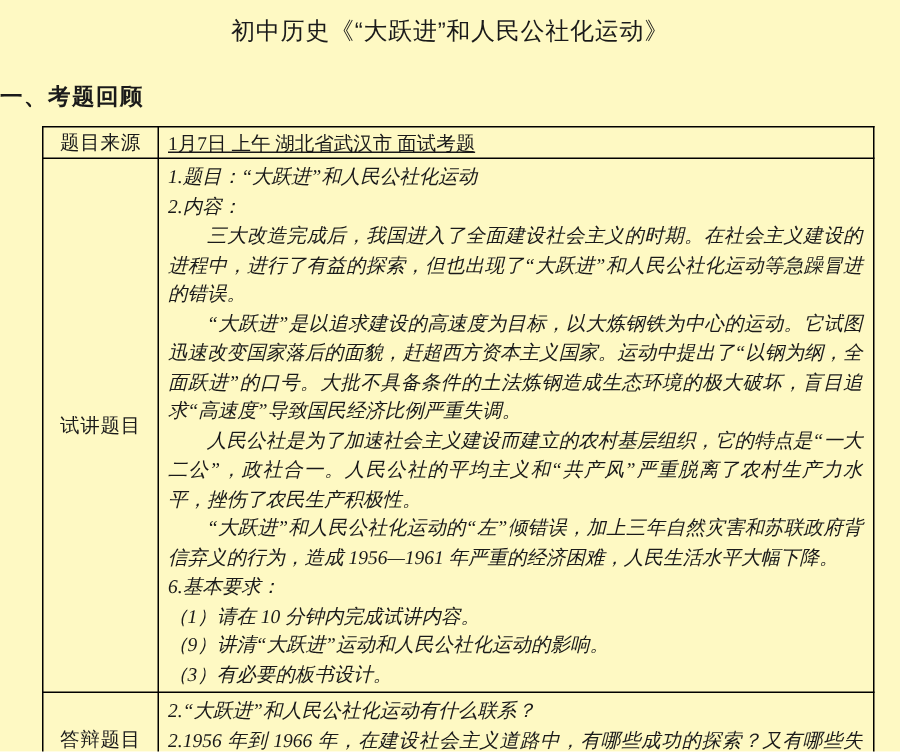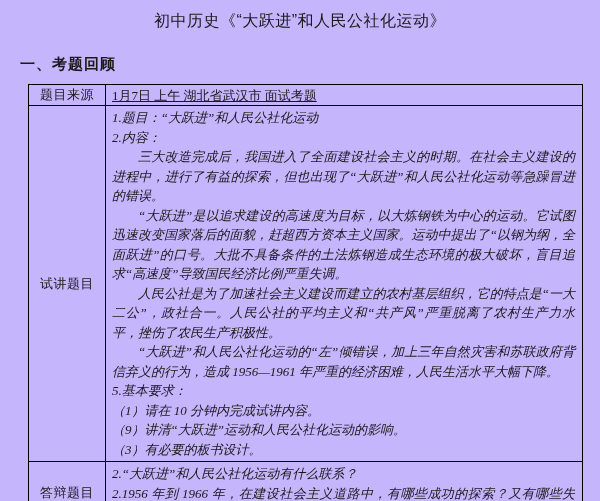--- a/index.html
+++ b/index.html
@@ -11,34 +11,34 @@
     width: 600px;
     height: 501px;
     overflow: hidden;
     color: #1a1a1a;
     -webkit-font-smoothing: antialiased;
   }
   .page {
     position: relative;
     width: 600px;
     height: 501px;
-    background: #c4b5fd;
+    background: #fef9c3;
   }
   .title {
     margin: 0;
     padding-top: 11px;
     text-align: center;
     font-family: "Liberation Sans", "DejaVu Sans", sans-serif;
     font-size: 16px;
     font-weight: 500;
     letter-spacing: 0.5px;
   }
   .section-heading {
     margin: 0;
-    padding: 23px 0 10px 20px;
+    padding: 23px 0 10px 0;
     font-family: Liberation Sans, sans-serif;
     font-size: 15px;
     font-weight: 700;
     letter-spacing: 1px;
   }
   table.exam-table {
     margin-left: 28px;
     width: 555px;
     border-collapse: collapse;
     table-layout: fixed;
@@ -94,21 +94,21 @@
 
       <tr>
         <td class="label-cell">试讲题目</td>
         <td class="content-cell">
           <p>1.题目：“大跃进”和人民公社化运动</p>
           <p>2.内容：</p>
           <p class="indent">三大改造完成后，我国进入了全面建设社会主义的时期。在社会主义建设的进程中，进行了有益的探索，但也出现了“大跃进”和人民公社化运动等急躁冒进的错误。</p>
           <p class="indent">“大跃进”是以追求建设的高速度为目标，以大炼钢铁为中心的运动。它试图迅速改变国家落后的面貌，赶超西方资本主义国家。运动中提出了“以钢为纲，全面跃进”的口号。大批不具备条件的土法炼钢造成生态环境的极大破坏，盲目追求“高速度”导致国民经济比例严重失调。</p>
           <p class="indent">人民公社是为了加速社会主义建设而建立的农村基层组织，它的特点是“一大二公”，政社合一。人民公社的平均主义和“共产风”严重脱离了农村生产力水平，挫伤了农民生产积极性。</p>
           <p class="indent">“大跃进”和人民公社化运动的“左”倾错误，加上三年自然灾害和苏联政府背信弃义的行为，造成 1956—1961 年严重的经济困难，人民生活水平大幅下降。</p>
-          <p>5.基本要求：</p>
+          <p>6.基本要求：</p>
           <p>（1）请在 10 分钟内完成试讲内容。</p>
           <p>（9）讲清“大跃进”运动和人民公社化运动的影响。</p>
           <p>（3）有必要的板书设计。</p>
         </td>
       </tr>
 
       <tr>
         <td class="label-cell">答辩题目</td>
         <td class="content-cell">
           <p>2.“大跃进”和人民公社化运动有什么联系？</p>

